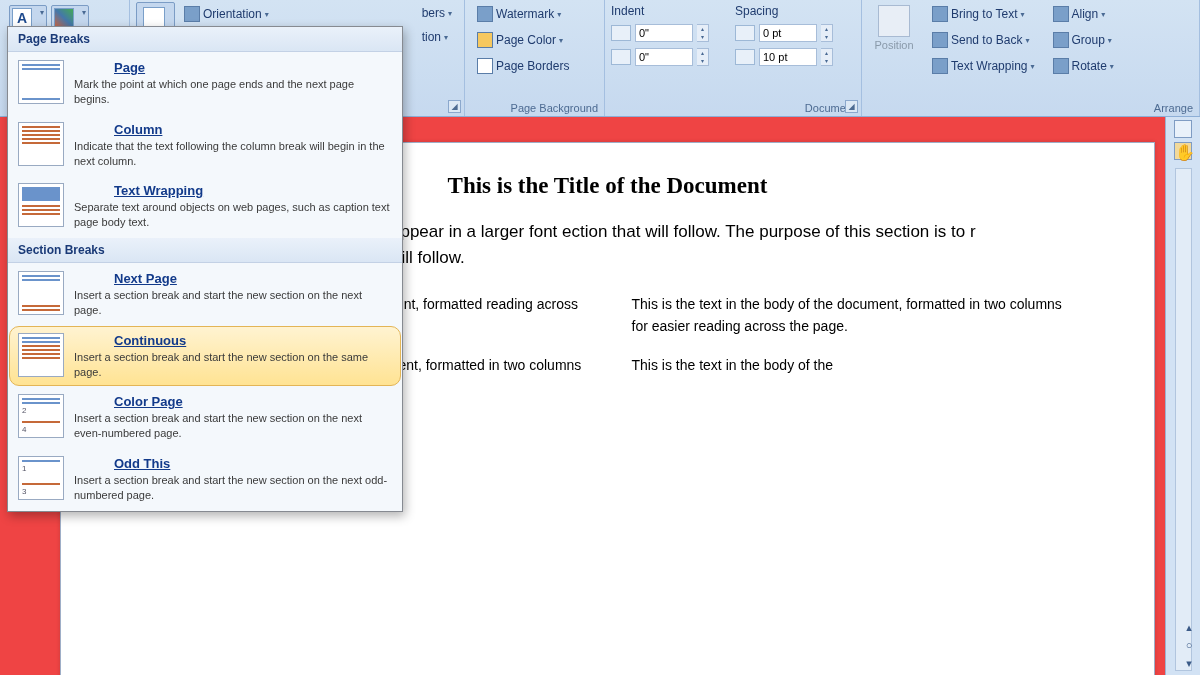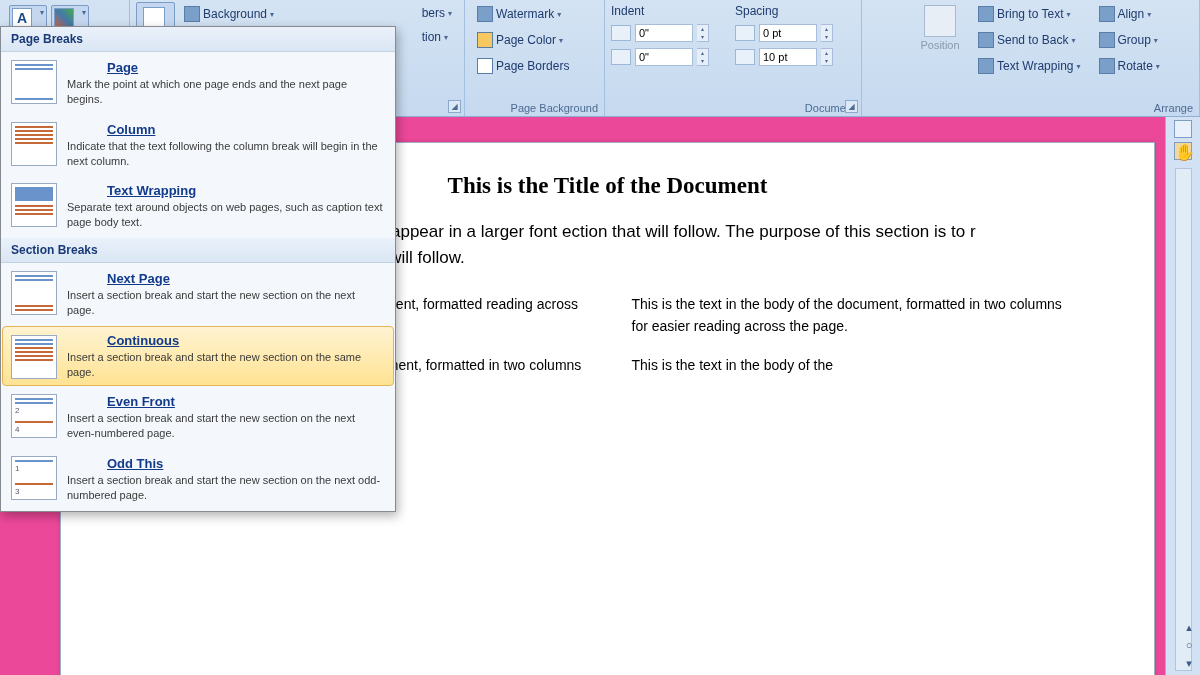--- a/index.html
+++ b/index.html
@@ -22,38 +22,38 @@
     .left-grp { background: #c4d7ee; border: 1px solid #7b9cc5; border-radius: 2px; display: flex; padding: 2px; gap: 2px; }
     .left-grp .ic { width: 20px; height: 20px; border: 1px solid #7a9fc9; background: #fff; }
 
     
     .spin { display: flex; align-items: center; gap: 4px; margin: 2px 0; }
     .spin-ic { width: 20px; height: 16px; background: #e8f0f9; border: 1px solid #9db8d6; }
     .spin input { width: 58px; height: 18px; font-size: 11px; border: 1px solid #a7bdd9; padding: 0 3px; background: #fff; }
     .spin-btns { width: 12px; height: 18px; display: flex; flex-direction: column; border: 1px solid #a7bdd9; border-left: none; background: #e6eef8; }
     .spin-btns span { flex: 1; font-size: 6px; text-align: center; line-height: 8px; color: #4a6a94; }
 
-    .big-btn { display: flex; flex-direction: column; align-items: center; width: 52px; padding: 3px; margin-left: 46px; }
+    .big-btn { display: flex; flex-direction: column; align-items: center; width: 52px; padding: 3px; }
     .big-btn .big-ic { width: 32px; height: 32px; background: #e8eef6; border: 1px solid #a8bad2; margin-bottom: 2px; }
     .big-btn .lbl { font-size: 11px; color: #8a9aaa; text-align: center; }
 
     
-    .dropdown { position: absolute; left: 0; top: 26px; width: 396px; background: #f4f8fc; border: 1px solid #868a91; box-shadow: 2px 4px 10px rgba(0,0,0,0.3); z-index: 20; }
+    .dropdown { position: absolute; left: 7px; top: 26px; width: 396px; background: #f4f8fc; border: 1px solid #868a91; box-shadow: 2px 4px 10px rgba(0,0,0,0.3); z-index: 20; }
     .dd-header { background: linear-gradient(#eaf1fa,#dae6f4); color: #1a3a77; font-weight: bold; font-size: 12px; padding: 5px 10px; border-bottom: 1px solid #c3d1e5; }
     .dd-item { display: flex; padding: 6px 8px; gap: 10px; border: 1px solid transparent; margin: 1px; }
-    .dd-item.hovered { background: linear-gradient(#fff3d1,#ffe393); border: 1px solid #e3b556; border-radius: 4px; align-items: flex-end; }
+    .dd-item.hovered { background: linear-gradient(#fff3d1,#ffe393); border: 1px solid #e3b556; border-radius: 10px; }
     .dd-icon { width: 46px; height: 44px; background: #fff; border: 1px solid #99aac2; flex-shrink: 0; display: flex; flex-direction: column; padding: 3px; gap: 2px; }
     .dd-icon .line { height: 2px; background: #c56939; }
     .dd-icon .line.b { background: #6a93cb; }
     .dd-txt { flex: 1; }
     .dd-title { color: #123a8a; font-weight: bold; font-size: 13px; text-decoration: underline; margin-bottom: 2px; margin-left: 40px; }
     .dd-desc { color: #3a3a3a; font-size: 11px; line-height: 1.35; }
 
     
-    .doc-area { position: absolute; top: 117px; left: 0; right: 35px; bottom: 0; background: #ec4899; }
+    .doc-area { position: absolute; top: 117px; left: 0; right: 35px; bottom: 0; background: #ef4444; }
     .page { background: #fff; margin: 25px 10px 0 60px; height: 560px; border: 1px solid #9eaec7; padding: 30px 90px; box-shadow: 0 0 4px rgba(0,0,0,0.15); font-family: Verdana, sans-serif; }
     .doc-title { font-size: 23px; font-weight: bold; text-align: center; margin-bottom: 20px; font-family: "Times New Roman", serif; color: #000; }
     .summary { font-size: 17px; line-height: 1.5; margin-bottom: 24px; color: #000; }
     .cols { display: flex; gap: 48px; }
     .colbody { flex: 1; font-size: 14px; line-height: 1.55; color: #000; }
     .colbody p { margin-bottom: 18px; }
 
     
     .right-bar { position: absolute; right: 0; top: 117px; bottom: 0; width: 35px; background: #d2e2f4; border-left: 1px solid #9cb2d0; display: flex; flex-direction: column; align-items: center; padding-top: 3px; gap: 4px; }
     .right-bar .ric { width: 18px; height: 18px; border: 1px solid #7f9cc3; background: #e9f1fa; }
@@ -80,21 +80,21 @@
   </div>
 
   <div class="ribbon-group" style="width:335px;">
     <div class="row" style="gap:3px;">
       <div class="left-grp" style="padding:4px 6px;">
         <span class="ic" style="width:22px;height:24px;"></span>
       </div>
       <div class="col">
         <div class="rib-btn">
           <span class="ic"></span>
-          <span>Background</span>
+          <span>Orientation</span>
           <span class="dd-arrow">▾</span>
         </div>
         <div class="rib-btn active" style="margin-left:-4px;">
           <span class="ic" style="background:#e8dfaf;"></span>
           <span>Breaks</span>
           <span class="dd-arrow">▾</span>
         </div>
       </div>
       <div class="col" style="margin-left:auto;">
         <div class="rib-btn">
@@ -325,21 +325,21 @@
 
   <div class="dd-item">
     <div class="dd-icon">
         <div class="line b" style="position:relative;"></div>
         <div class="line b"></div>
         <div style="flex:1;font-size:8px;color:#556;">2</div>
         <div class="line"></div>
         <div style="font-size:8px;color:#556;">4</div>
       </div>
     <div class="dd-txt">
-      <div class="dd-title">Even Front</div>
+      <div class="dd-title">Color Page</div>
       <div class="dd-desc">Insert a section break and start the new section on the next even-numbered page.</div>
     </div>
   </div>
 
   <div class="dd-item">
     <div class="dd-icon">
         <div class="line b"></div>
         <div style="font-size:8px;color:#556;">1</div>
         <div style="flex:1;"></div>
         <div class="line"></div>

